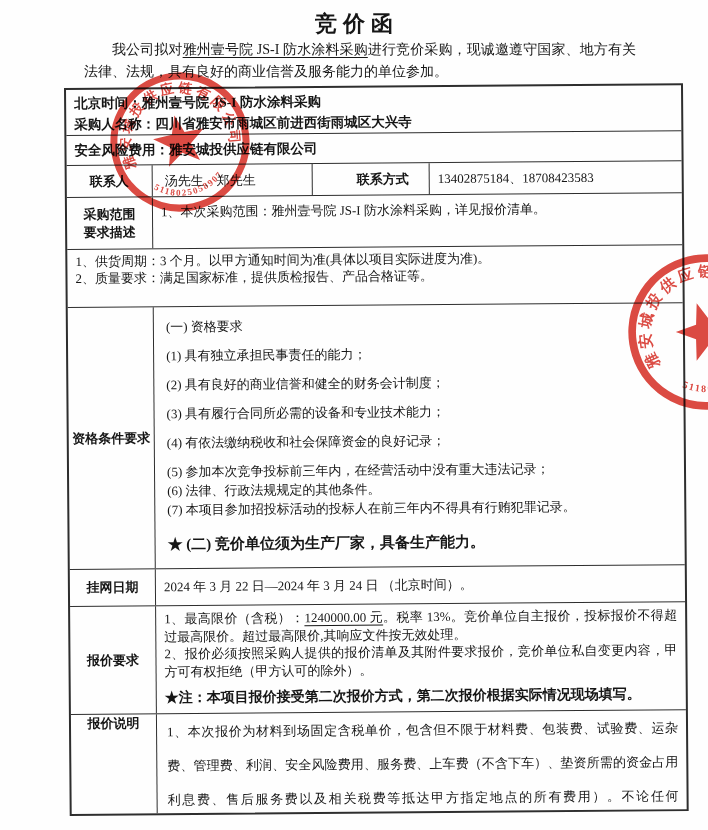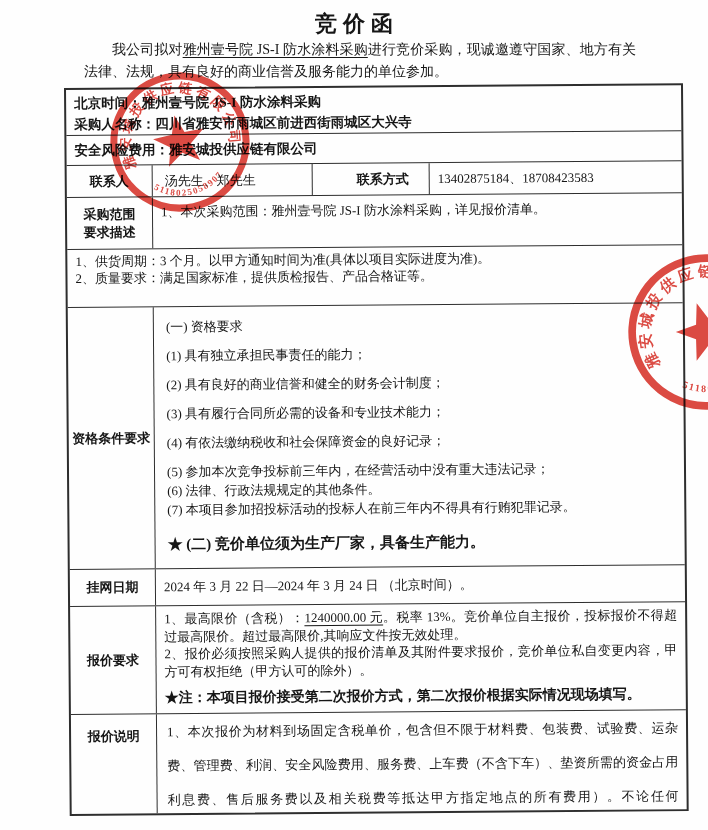--- a/index.html
+++ b/index.html
@@ -39,21 +39,21 @@
   .r8{height:108px;}
   .r9{height:100px;}
 
   .cell{min-width:0;}
   .cell-label{
     flex:0 0 86px;width:86px;border-right:1px solid #2e2e2e;
     display:flex;flex-direction:column;align-items:center;justify-content:center;
     font-weight:700;text-align:center;
   }
   .cell-label.two-lines{justify-content:space-between;padding:8px 0 7px 0;}
-  .cell-label.top-align{justify-content:flex-start;padding-top:13px;}
+  .cell-label.top-align{justify-content:flex-start;}
   .cell-content{flex:1 1 auto;padding:4px 8px;}
   .cell-full{flex:1 1 auto;padding:3px 8px;}
 
   .line{line-height:21px;white-space:nowrap;}
   .bold{font-weight:700;}
   .fs135{font-size:13.5px;}
 
   .r2 .cell-full{display:flex;align-items:center;padding:0 8px;}
 
   .r3 .c-person-label{flex:0 0 86px;border-right:1px solid #2e2e2e;display:flex;align-items:center;justify-content:center;font-weight:700;}

